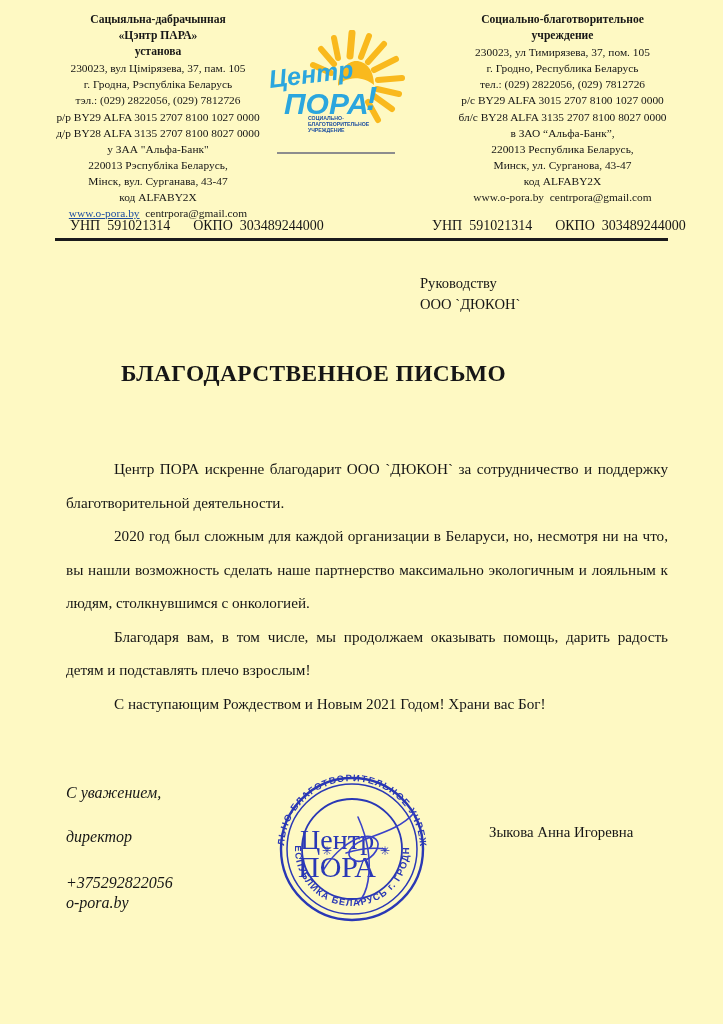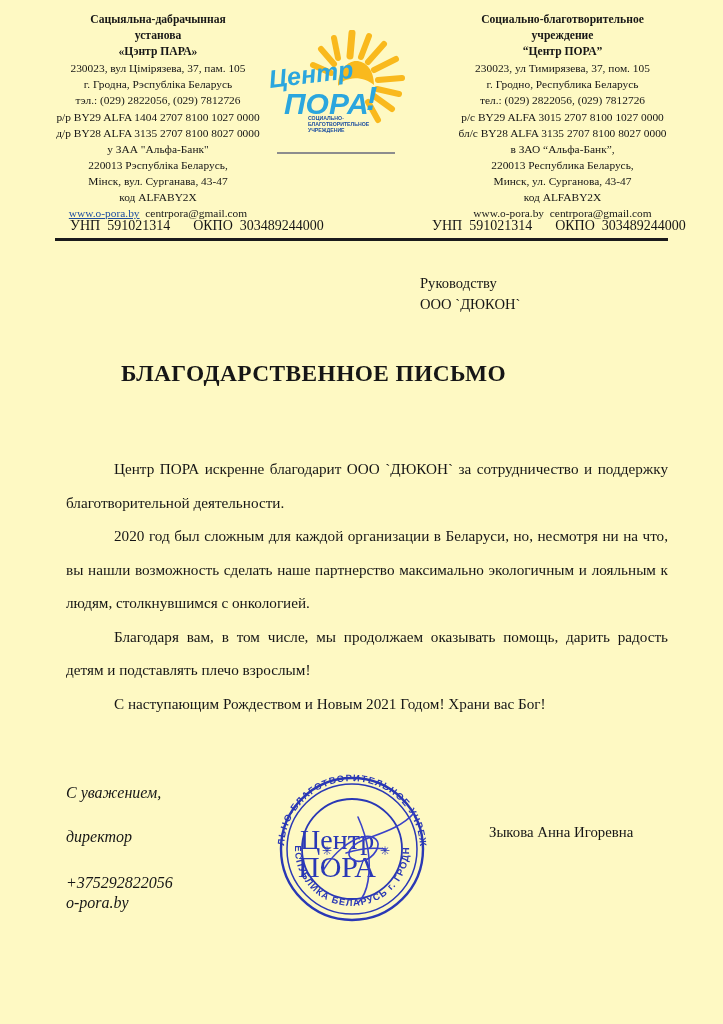--- a/index.html
+++ b/index.html
@@ -167,46 +167,45 @@
 </style>
 </head>
 <body>
 
 <div class="page">
 
   <div class="letterhead">
 
     <div class="lh-col lh-left">
       <div class="org line">Сацыяльна-дабрачынная</div>
+      <div class="org line">«Цэнтр ПАРА»</div>
       <div class="org line">установа</div>
-      <div class="org line">«Цэнтр ПАРА»</div>
       <div class="line">230023, вул Цімірязева, 37, пам. 105</div>
       <div class="line">г. Гродна, Рэспубліка Беларусь</div>
       <div class="line">тэл.: (029) 2822056, (029) 7812726</div>
-      <div class="line">р/р  BY29 ALFA 1404 2707 8100 1027 0000</div>
+      <div class="line">р/р  BY29 ALFA 3015 2707 8100 1027 0000</div>
       <div class="line">д/р BY28 ALFA 3135 2707 8100 8027 0000</div>
       <div class="line">у ЗАА "Альфа-Банк"</div>
       <div class="line">220013 Рэспубліка Беларусь,</div>
       <div class="line">Мінск, вул. Сурганава, 43-47</div>
       <div class="line">код  ALFABY2X</div>
       <div class="line"><a class="lh-link" href="#">www.o-pora.by</a>&nbsp;&nbsp;<span>centrpora@gmail.com</span></div>
     </div>
 
     <div class="lh-ids ids-left">
       <span>УНП</span>&nbsp;
       <span>591021314</span>
       <span class="sp"></span>
       <span>ОКПО</span>&nbsp;
       <span>303489244000</span>
     </div>
 
     <div class="lh-col lh-right">
       <div class="org line">Социально-благотворительное</div>
       <div class="org line">учреждение</div>
-      <div class="org line">“Центр ПОРА”</div>
       <div class="line">230023, ул Тимирязева, 37, пом. 105</div>
       <div class="line">г. Гродно, Республика Беларусь</div>
       <div class="line">тел.: (029) 2822056, (029) 7812726</div>
       <div class="line">р/с  BY29 ALFA 3015 2707 8100 1027 0000</div>
       <div class="line">бл/с BY28 ALFA 3135 2707 8100 8027 0000</div>
       <div class="line">в ЗАО “Альфа-Банк”,</div>
       <div class="line">220013 Республика Беларусь,</div>
       <div class="line">Минск, ул. Сурганова, 43-47</div>
       <div class="line">код  ALFABY2X</div>
       <div class="line"><span class="lh-plainlink">www.o-pora.by</span>&nbsp;&nbsp;<span>centrpora@gmail.com</span></div>

